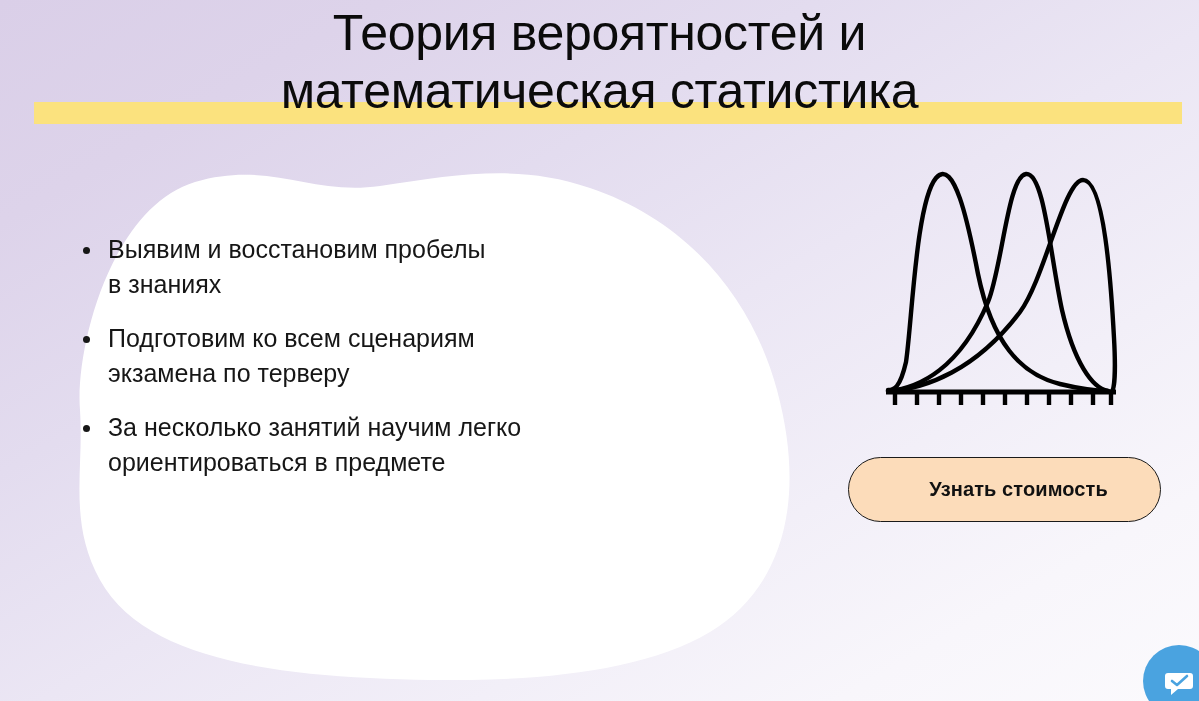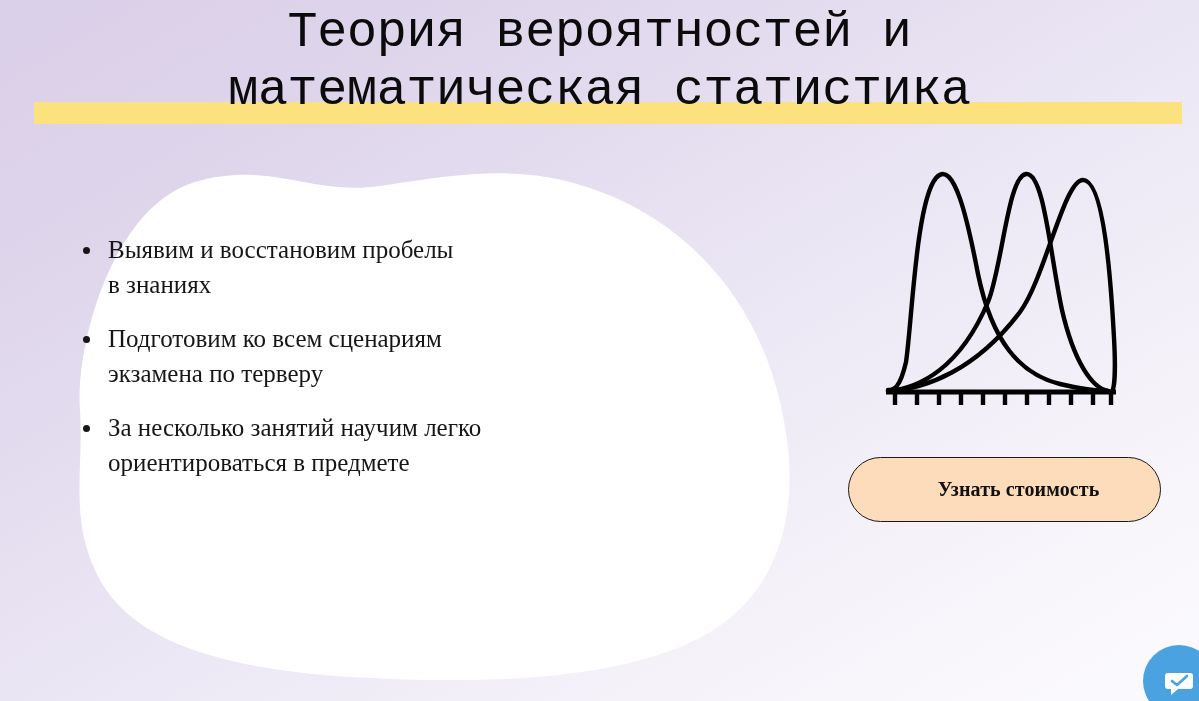--- a/index.html
+++ b/index.html
@@ -42,21 +42,21 @@
     left: 34px;
     top: 98px;
     width: 1148px;
     height: 22px;
     background: #fbe27e;
     z-index: 2;
   }
   .heading-text {
     position: relative;
     z-index: 3;
-    font-family: Liberation Mono, monospace;
+    font-family: Liberation Sans, sans-serif;
     font-size: 50px;
     line-height: 58px;
     font-weight: 400;
     color: #0b0b0b;
     letter-spacing: -0.3px;
     white-space: pre-line;
   }
 
   
   .blob {
@@ -75,21 +75,21 @@
     left: 78px;
     top: 232px;
     width: 640px;
     z-index: 3;
     list-style: none;
   }
   .bullet-item {
     position: relative;
     padding-left: 30px;
     margin-bottom: 19px;
-    font-family: Liberation Serif, serif;
+    font-family: Liberation Sans, sans-serif;
     font-size: 25px;
     line-height: 35px;
     font-weight: 400;
     color: #161616;
     white-space: pre-line;
   }
   .bullet-item:last-child { margin-bottom: 0; }
   .bullet-item::before {
     content: "";
     position: absolute;
@@ -122,21 +122,21 @@
     background: #fcdcba;
     border: 1.6px solid #1a1a1a;
     border-radius: 33px;
     display: flex;
     align-items: center;
     justify-content: center;
     cursor: pointer;
     z-index: 4;
   }
   .cta-label {
-    font-family: Liberation Serif, serif;
+    font-family: Liberation Sans, sans-serif;
     font-size: 20px;
     font-weight: 600;
     color: #111111;
     letter-spacing: 0.1px;
     margin-left: 28px;
   }
 
   
   .chat-widget {
     position: absolute;

